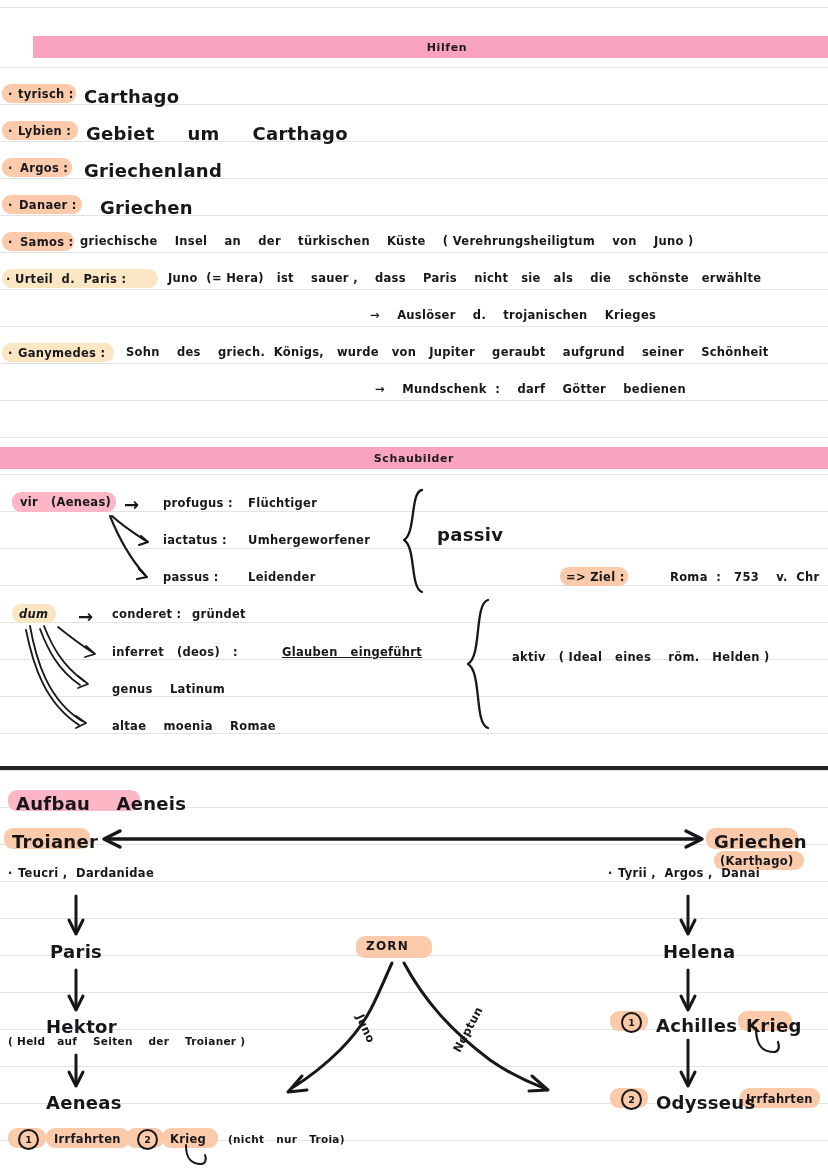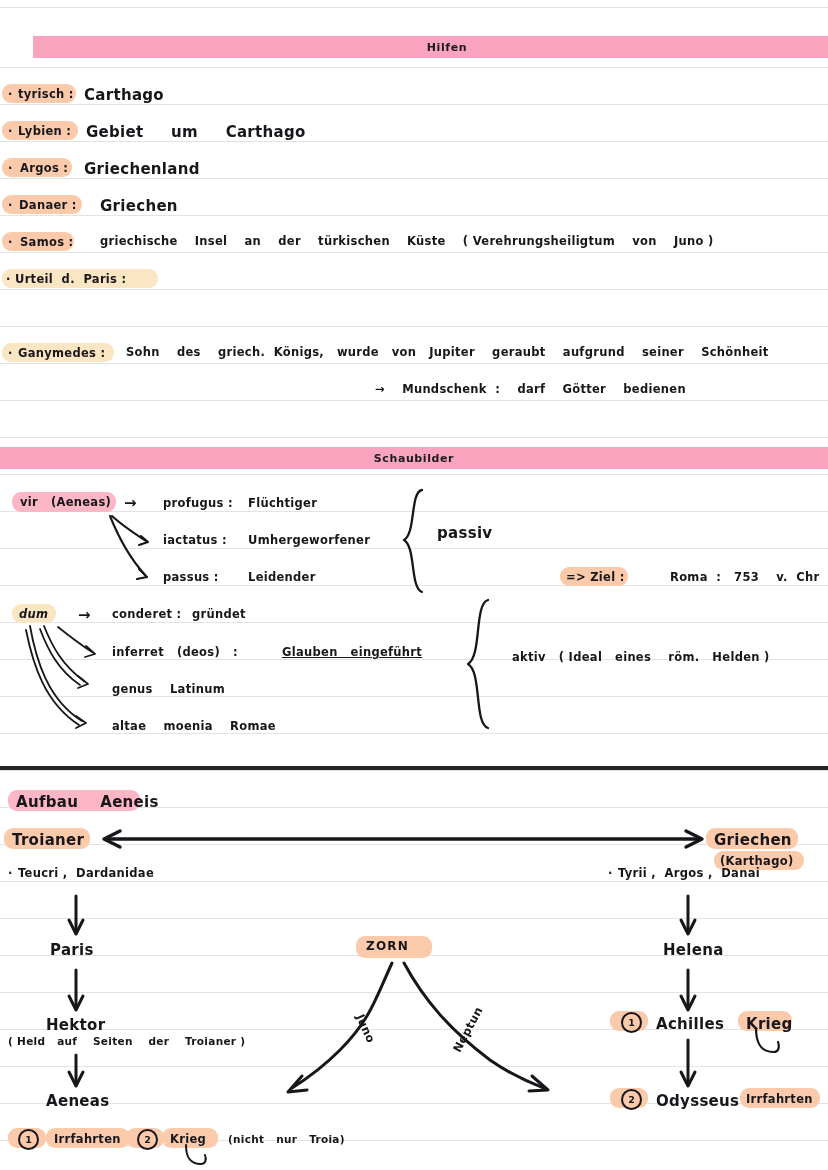--- a/index.html
+++ b/index.html
@@ -35,21 +35,21 @@
     position:absolute;left:0;width:828px;height:22px;
     background:#f9a3bf;
     display:flex;align-items:center;justify-content:center;
   }
   .bar .lbl{font-size:11px;font-weight:700;color:#1b1b1f;letter-spacing:.6px;}
 
   .divider{position:absolute;left:0;width:828px;height:4px;background:#23232a;}
 
   
   .t{position:absolute;white-space:pre;}
-  .s13{font-size:15px;}
+  .s13{font-size:18px;}
   .s12{font-size:11.5px;}
   .s11{font-size:10.5px;}
   .s14{font-size:12px;}
 
   
   .hl{
     position:absolute;border-radius:9px;z-index:-1;
   }
   .hl-peach{background:#fbcaab;}
   .hl-pink{background:#fcb6c6;}
@@ -96,25 +96,27 @@
   <div class="t hand s13" style="left:84px;top:160px;">Griechenland</div>
 
   <div class="hl hl-peach" style="left:2px;top:195px;width:80px;height:19px;"></div>
   <div class="t hand s12" style="left:8px;top:198px;">·</div>
   <div class="t hand s12" style="left:19px;top:198px;">Danaer :</div>
   <div class="t hand s13" style="left:100px;top:197px;">Griechen</div>
 
   <div class="hl hl-peach" style="left:2px;top:232px;width:72px;height:19px;"></div>
   <div class="t hand s12" style="left:8px;top:235px;">·</div>
   <div class="t hand s12" style="left:20px;top:235px;">Samos :</div>
-  <div class="t hand s12" style="left:100px;top:234px;text-align:right;">griechische    Insel    an    der    türkischen    Küste    ( Verehrungsheiligtum    von    Juno )</div>
+  <div class="t hand s12" style="left:80px;top:234px;text-align:right;">griechische    Insel    an    der    türkischen    Küste    ( Verehrungsheiligtum    von    Juno )</div>
 
   <div class="hl hl-cream" style="left:2px;top:269px;width:156px;height:19px;"></div>
   <div class="t hand s12" style="left:6px;top:272px;">·</div>
   <div class="t hand s12" style="left:15px;top:272px;">Urteil  d.  Paris :</div>
+  <div class="t hand s12" style="left:168px;top:271px;">Juno  (= Hera)   ist    sauer ,    dass    Paris    nicht   sie   als    die    schönste   erwählte</div>
+  <div class="t hand s12" style="left:370px;top:308px;">→    Auslöser    d.    trojanischen    Krieges</div>
 
   <div class="hl hl-cream" style="left:2px;top:343px;width:112px;height:19px;"></div>
   <div class="t hand s12" style="left:8px;top:346px;">·</div>
   <div class="t hand s12" style="left:18px;top:346px;">Ganymedes :</div>
   <div class="t hand s12" style="left:375px;top:382px;">→    Mundschenk  :    darf    Götter    bedienen</div>
   <div class="t hand s12" style="left:126px;top:345px;">Sohn    des    griech.  Königs,   wurde   von   Jupiter    geraubt    aufgrund    seiner    Schönheit</div>
 
   <div class="bar" style="top:447px;">
     <span class="lbl hand">Schaubilder</span>
   </div>

